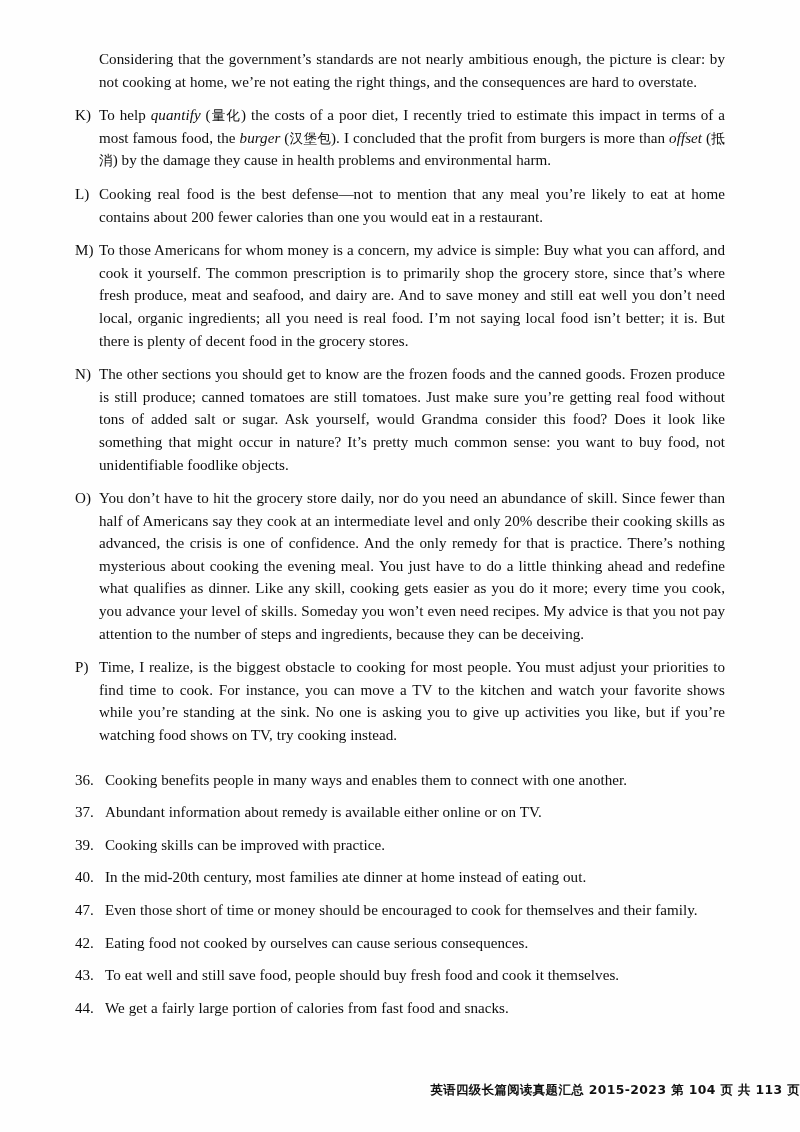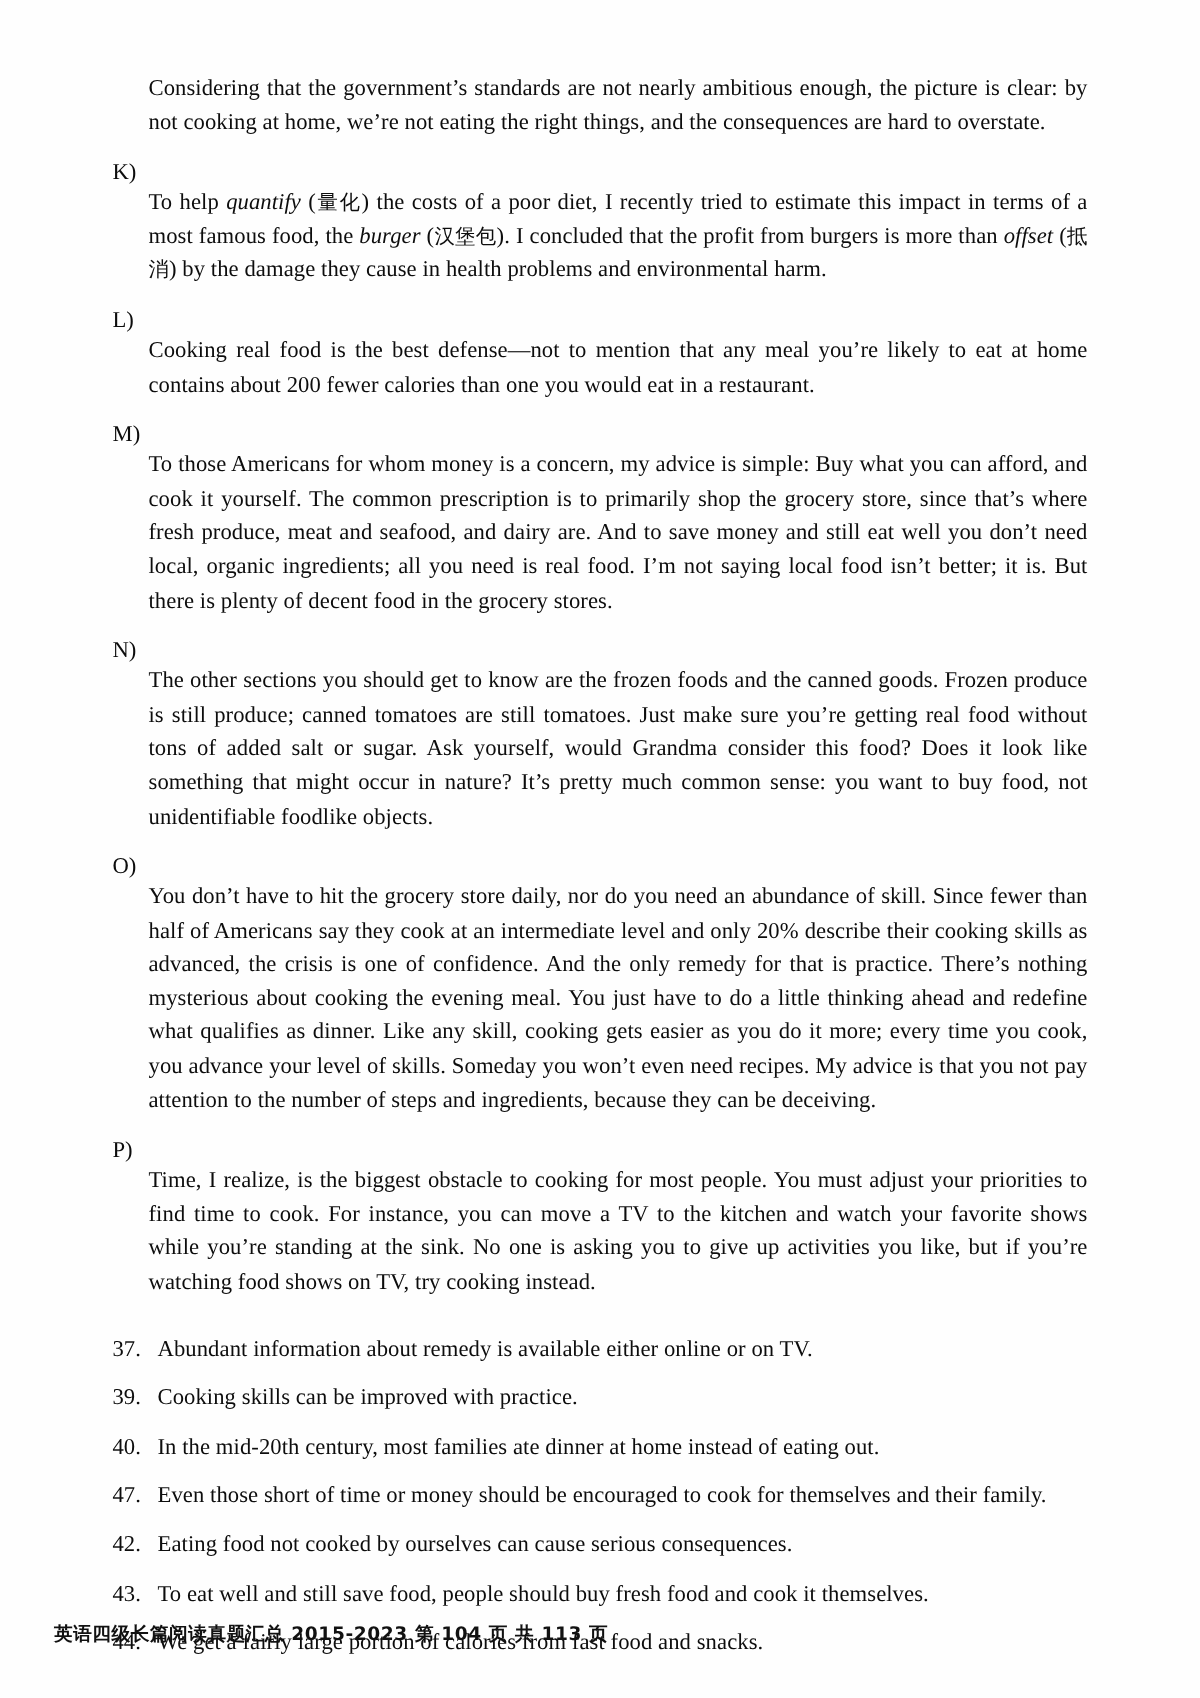--- a/index.html
+++ b/index.html
@@ -56,21 +56,20 @@
     text-align: left;
     font-size: 15.1px;
     line-height: 22.6px;
     white-space: nowrap;
   }
   .para-body {
     flex: 1 1 auto;
     text-align: justify;
     text-justify: inter-word;
     letter-spacing: 0.05px;
-    margin-top: 20px;
   }
 
   
   .questions {
     margin-top: 22px;
   }
   .qrow {
     display: flex;
     align-items: flex-start;
     margin-bottom: 10px;
@@ -96,21 +95,21 @@
     font-family: "DejaVu Sans", "Liberation Sans", sans-serif;
     font-size: 13.6px;
   }
 
   
   .footer {
     position: absolute;
     left: 0;
     top: 1080px;
     width: 800px;
-    text-align: left;
+    text-align: right;
     padding-left: 36px;
     box-sizing: border-box;
   }
   .footer-text {
     display: inline-block;
     font-family: "DejaVu Sans", "Liberation Sans", sans-serif;
     font-size: 12.4px;
     font-weight: bold;
     letter-spacing: 0.4px;
     color: #111;
@@ -151,20 +150,24 @@
       <div class="para-body">You don’t have to hit the grocery store daily, nor do you need an abundance of skill. Since fewer than half of Americans say they cook at an intermediate level and only 20% describe their cooking skills as advanced, the crisis is one of confidence. And the only remedy for that is practice. There’s nothing mysterious about cooking the evening meal. You just have to do a little thinking ahead and redefine what qualifies as dinner. Like any skill, cooking gets easier as you do it more; every time you cook, you advance your level of skills. Someday you won’t even need recipes. My advice is that you not pay attention to the number of steps and ingredients, because they can be deceiving.</div>
     </div>
 
     <div class="para">
       <div class="para-label">P)</div>
       <div class="para-body">Time, I realize, is the biggest obstacle to cooking for most people. You must adjust your priorities to find time to cook. For instance, you can move a TV to the kitchen and watch your favorite shows while you’re standing at the sink. No one is asking you to give up activities you like, but if you’re watching food shows on TV, try cooking instead.</div>
     </div>
 
     <div class="questions">
 
+      <div class="qrow">
+        <div class="qnum">36.</div>
+        <div class="qtext">Cooking benefits people in many ways and enables them to connect with one another.</div>
+      </div>
 
       <div class="qrow">
         <div class="qnum">37.</div>
         <div class="qtext">Abundant information about remedy is available either online or on TV.</div>
       </div>
 
 
       <div class="qrow">
         <div class="qnum">39.</div>
         <div class="qtext">Cooking skills can be improved with practice.</div>

